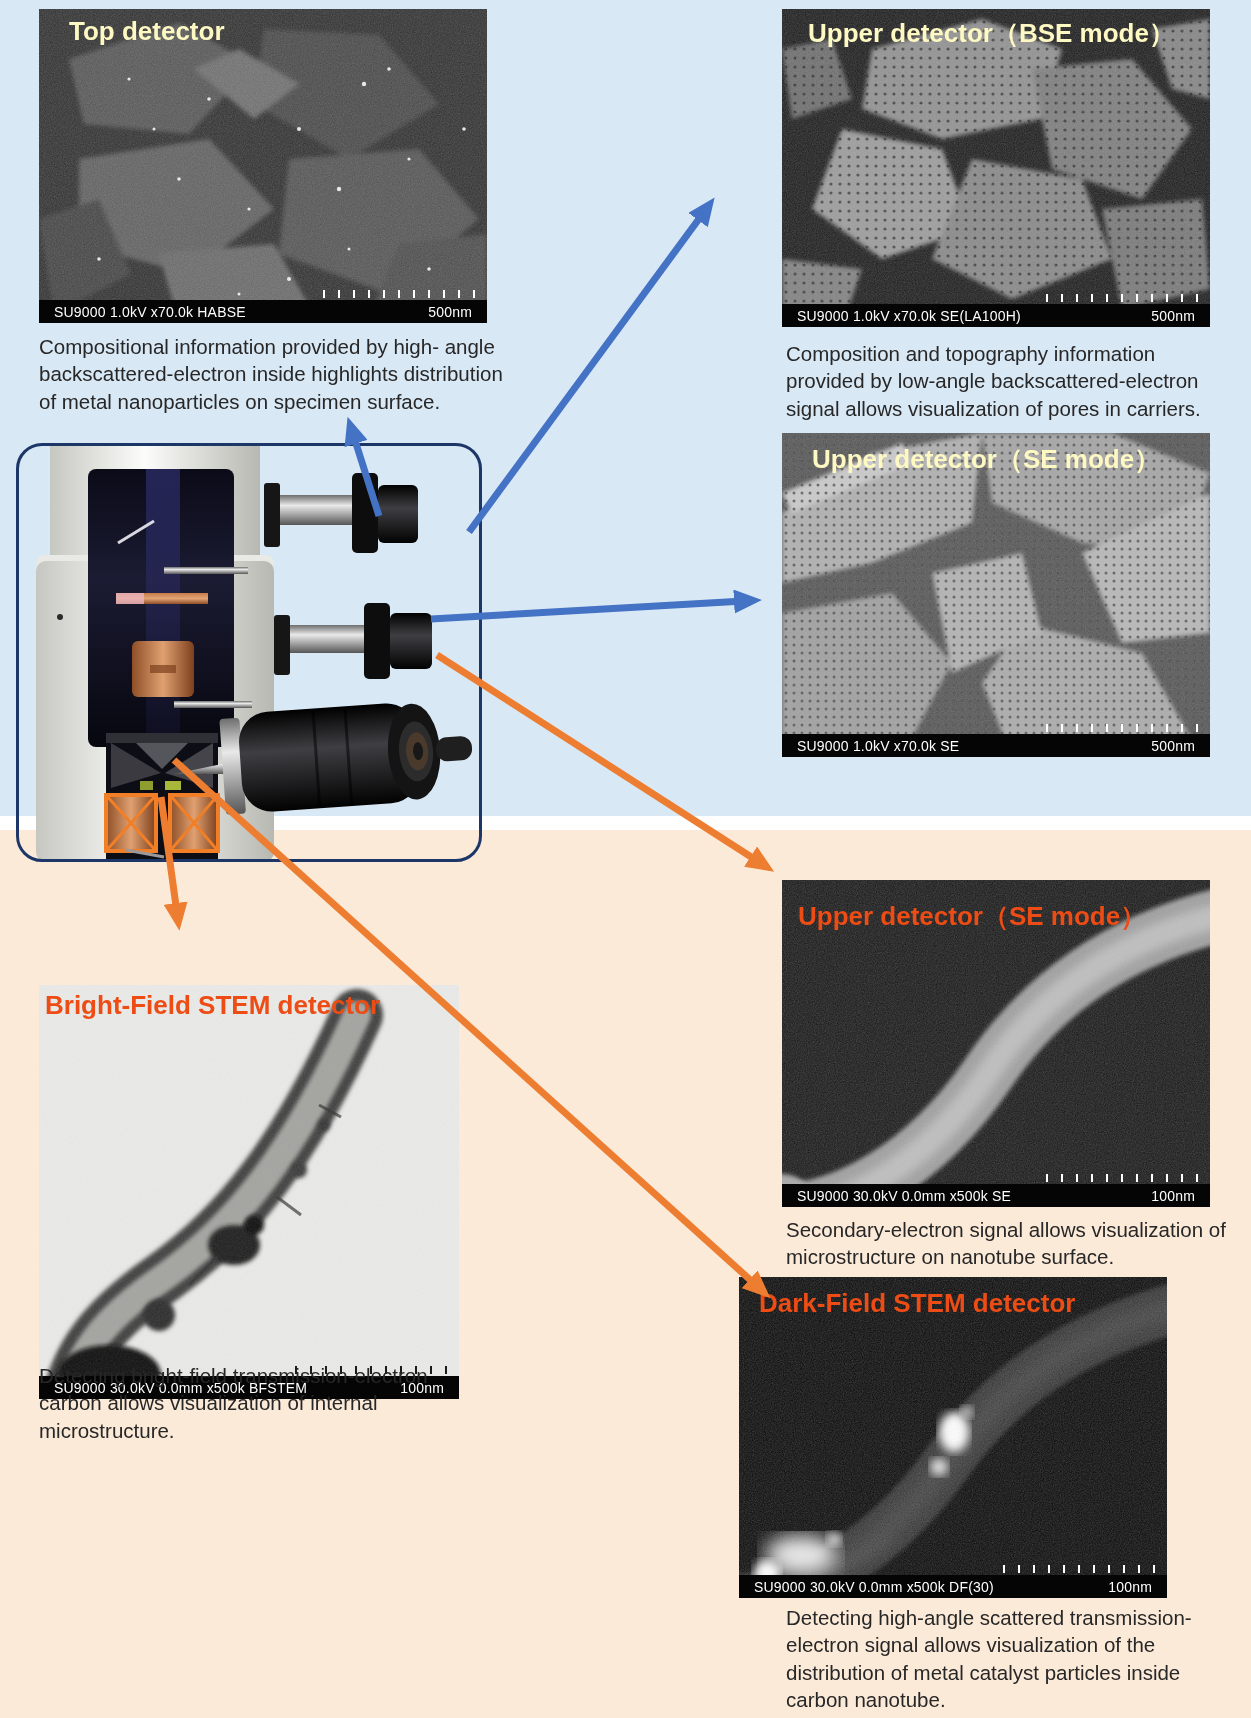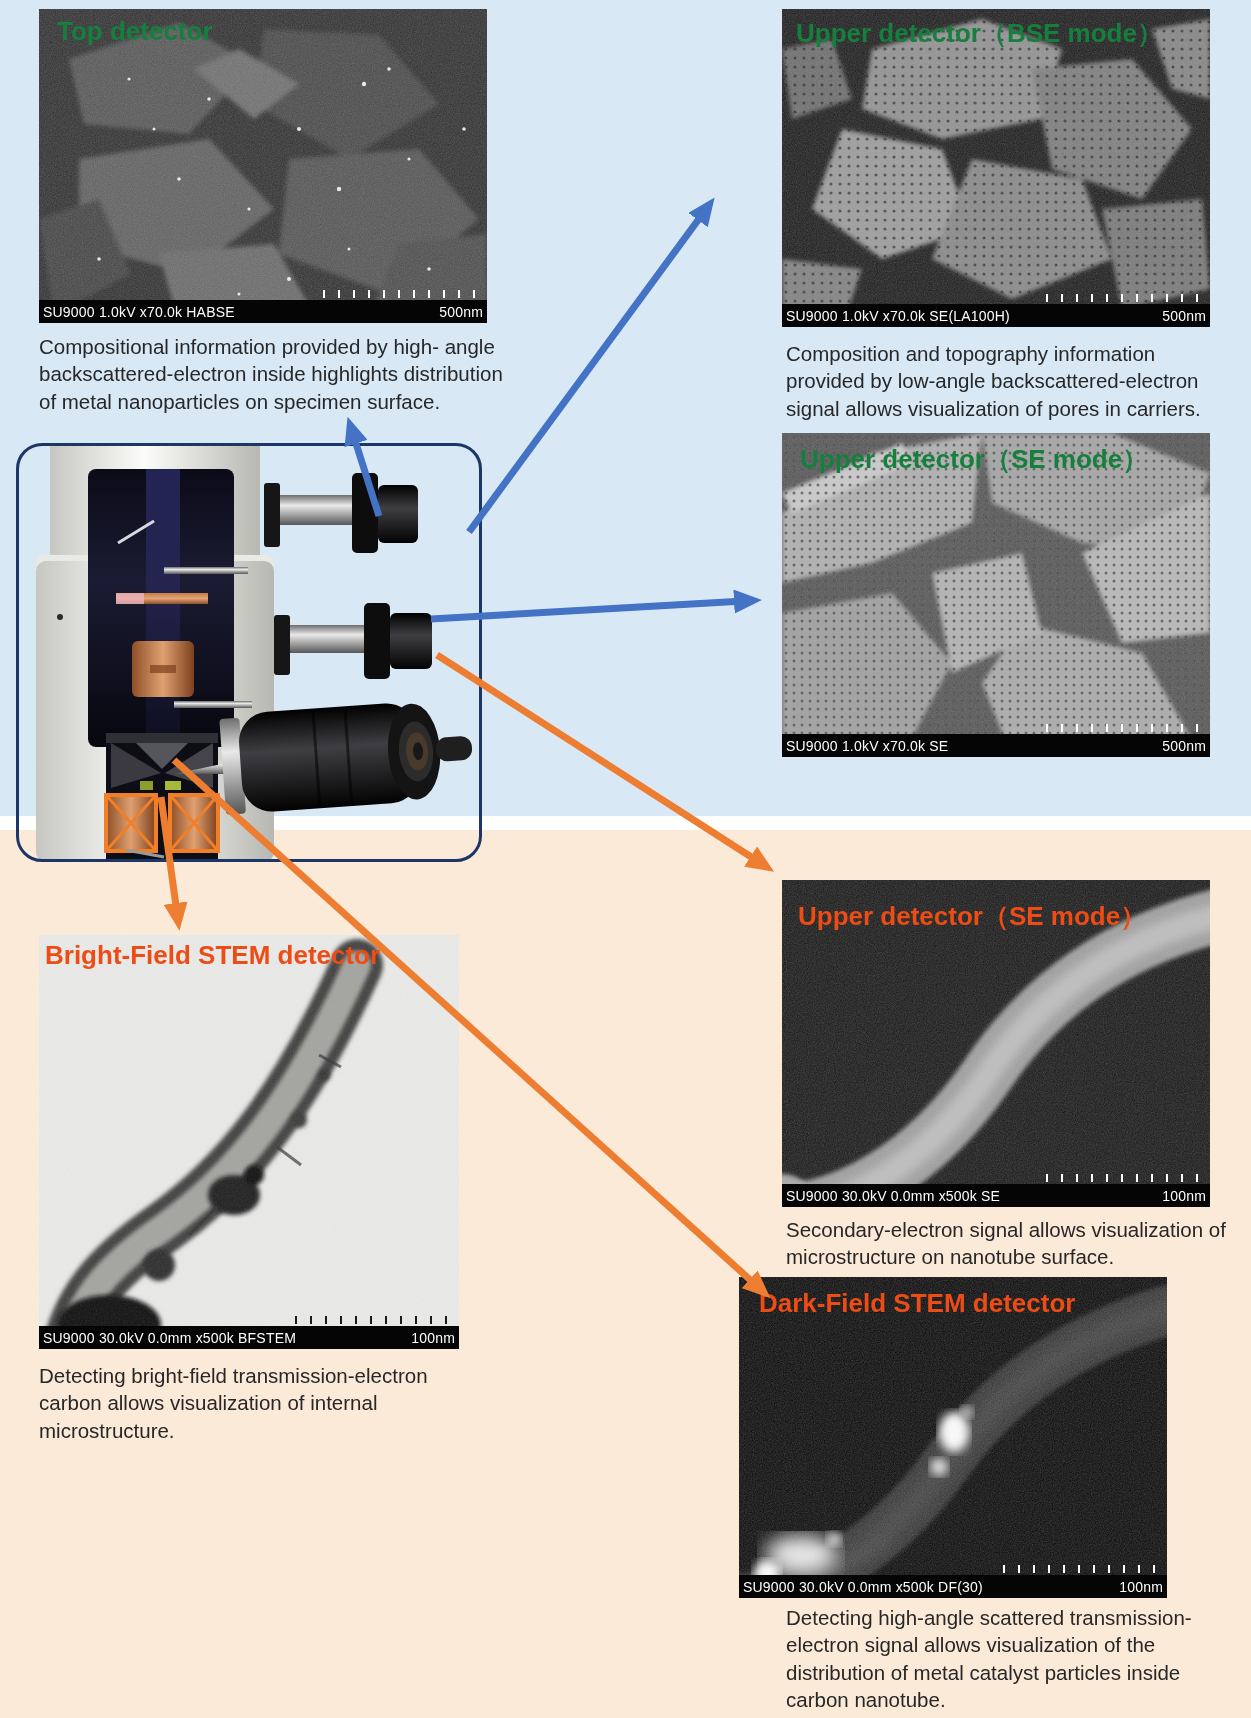--- a/index.html
+++ b/index.html
@@ -6,26 +6,26 @@
   .canvas{position:relative;width:1251px;height:1718px;overflow:hidden;
           font-family:"Liberation Sans",sans-serif;background:#fff;}
   .bg{position:absolute;left:0;width:100%;}
   .bg-top{top:0;height:816px;background:#d9e8f5;}
   .bg-strip{top:816px;height:14px;background:#ffffff;}
   .bg-bottom{top:830px;height:888px;background:#fcead9;}
 
   .panel{position:absolute;overflow:hidden;background:#111;}
   .panel svg.mg{position:absolute;left:0;top:0;width:100%;height:100%;display:block;}
   .ptitle{position:absolute;font-weight:bold;font-size:26px;line-height:1.1;white-space:nowrap;}
-  .t-blue{color:#15803d;}
+  .t-blue{color:#fef9c3;margin-left:12px;}
   .t-orange{color:#ed4c15;}
 
   .infobar{position:absolute;left:0;right:0;bottom:0;height:23px;background:#050505;
            color:#fff;display:flex;align-items:center;justify-content:space-between;
-           font-size:14px;padding:0 4px;letter-spacing:0.2px;}
+           font-size:14px;padding:0 15px;letter-spacing:0.2px;}
   .ticks{position:absolute;right:12px;bottom:25px;display:flex;gap:13px;}
   .ticks .tick{width:2px;height:8px;background:#fff;}
   .ticks.dark .tick{background:#1b1b1b;}
 
   .caption{position:absolute;font-size:20.5px;line-height:1.33;color:#272727;}
 
   .scopebox{position:absolute;left:16px;top:443px;width:466px;height:419px;
             border:3.5px solid #1c3668;border-radius:26px;box-sizing:border-box;}
   .scope{position:absolute;left:16px;top:443px;width:466px;height:419px;}
   .arrows{position:absolute;left:0;top:0;width:1251px;height:1718px;pointer-events:none;}
@@ -290,21 +290,21 @@
       <line x1="332" y1="266" x2="332" y2="362" stroke="#000" opacity="0.5" stroke-width="3"></line>
       <ellipse cx="398" cy="314" rx="26" ry="48" fill="#141414"></ellipse>
       <ellipse cx="400" cy="314" rx="17" ry="30" fill="#2c2c2c"></ellipse>
       <ellipse cx="401" cy="314" rx="11" ry="19" fill="#4a3a2c"></ellipse>
       <ellipse cx="402" cy="314" rx="5" ry="9" fill="#181818"></ellipse>
       <rect x="420" y="302" width="36" height="24" rx="11" fill="#1f1f1f"></rect>
     </g>
   </svg>
   <div class="scopebox"></div>
 
-  <div class="panel" style="left:39px;top:935px;width:420px;height:414px;background:#fef9c3">
+  <div class="panel" style="left:39px;top:985px;width:420px;height:414px;background:#fef9c3">
     <svg class="mg" viewBox="0 0 420 414" preserveAspectRatio="none">
       <rect width="420" height="414" fill="#ebebe9"></rect>
       <g fill="none" stroke-linecap="round">
         <path d="M25,440 C30,370 70,330 125,292 C195,242 255,170 318,30" stroke="#3e3e3c" stroke-width="52" filter="url(#b2)"></path>
         <path d="M25,440 C30,370 70,330 125,292 C195,242 255,170 318,30" stroke="#a2a29e" stroke-width="28" filter="url(#b2)"></path>
       </g>
       <g filter="url(#b2)">
         <ellipse cx="70" cy="390" rx="52" ry="30" fill="#0e0e0e"></ellipse>
         <circle cx="120" cy="330" r="16" fill="#2a2a2a"></circle>
         <ellipse cx="195" cy="260" rx="26" ry="20" fill="#1a1a1a"></ellipse>

